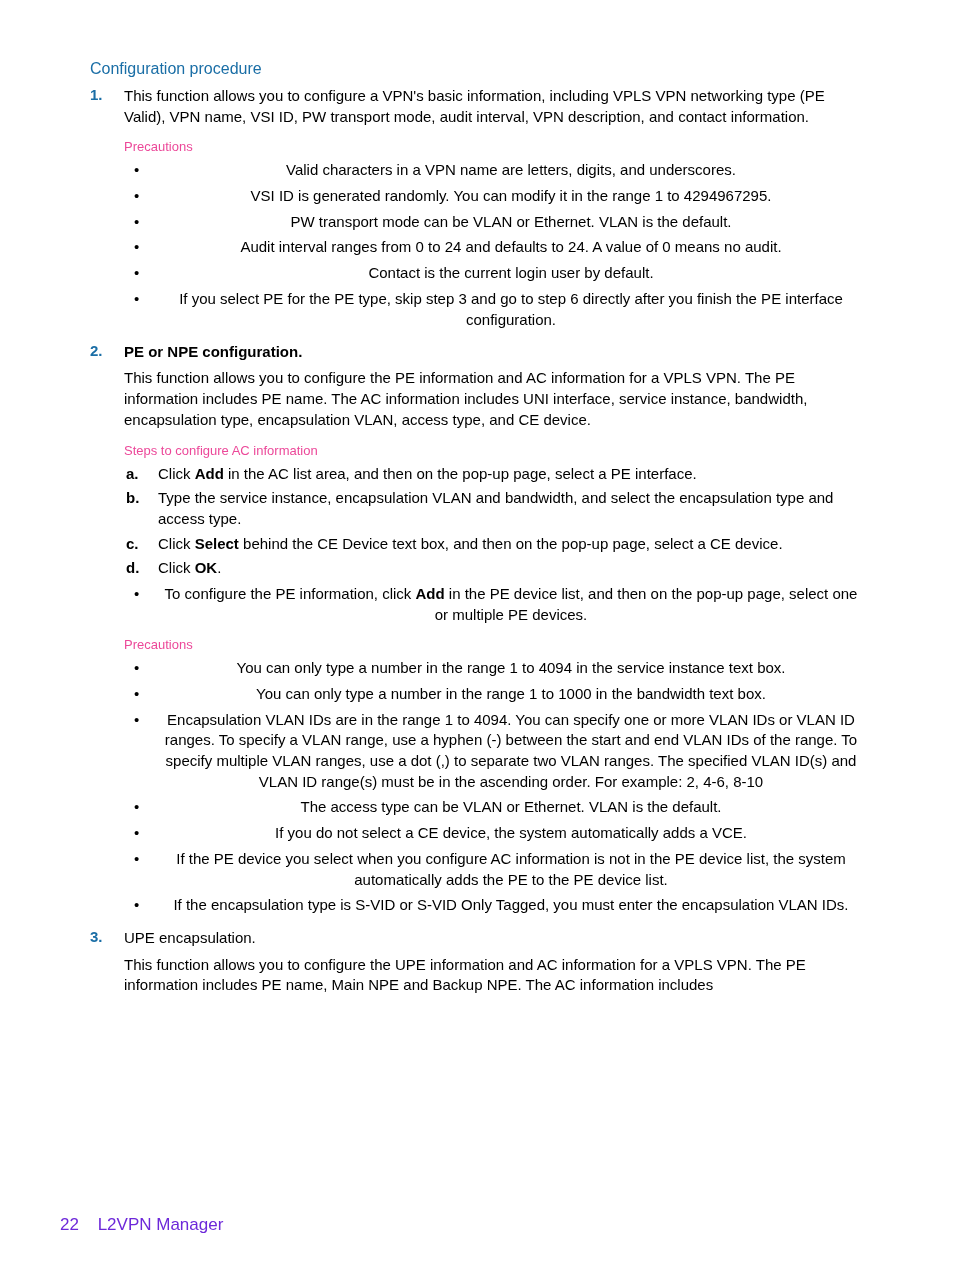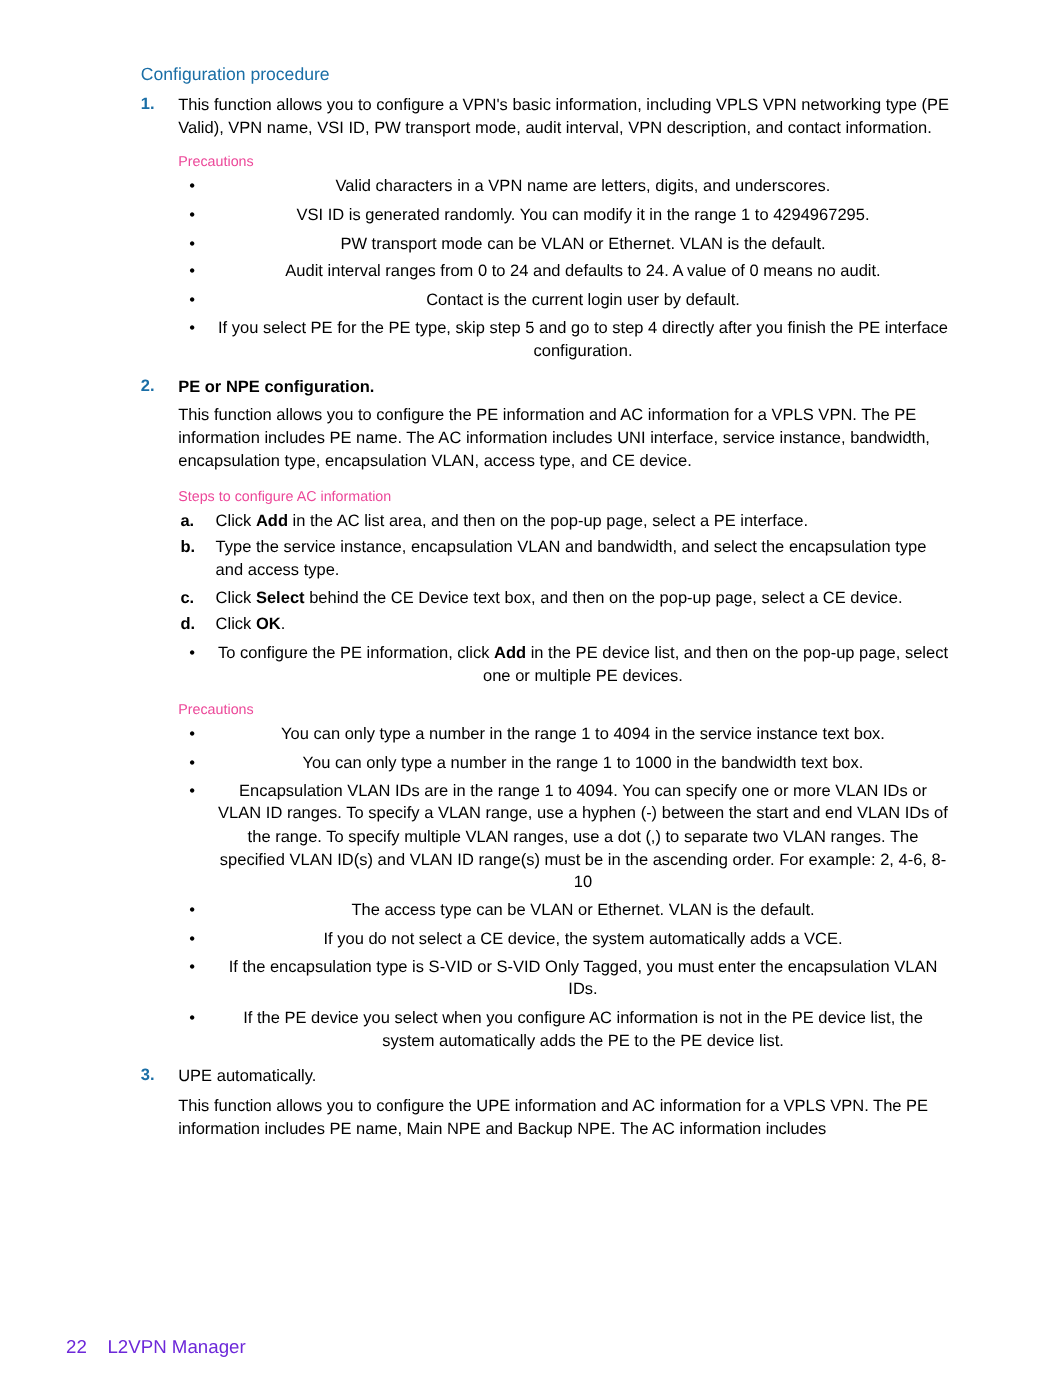--- a/index.html
+++ b/index.html
@@ -11,21 +11,20 @@
     color: #000;
   }
   .page {
     width: 954px;
     height: 1271px;
     position: relative;
     box-sizing: border-box;
     padding: 60px 90px 40px 90px;
   }
   .content {
-    margin-left: 38px;
   }
   .h-sub {
     color: #1a6ea6;
     font-family: Arial, Helvetica, sans-serif;
     font-size: 16px;
     font-weight: 400;
     margin: 0 0 8px 0;
   }
   .ol-main {
     list-style: none;
@@ -119,21 +118,21 @@
         <li>
           <span class="num">1.</span>
           <div class="li-body">This function allows you to configure a VPN's basic information, including VPLS VPN networking type (PE Valid), VPN name, VSI ID, PW transport mode, audit interval, VPN description, and contact information.</div>
           <div class="sub-h">Precautions</div>
           <ul class="bullets">
             <li>Valid characters in a VPN name are letters, digits, and underscores.</li>
             <li>VSI ID is generated randomly. You can modify it in the range 1 to 4294967295.</li>
             <li>PW transport mode can be VLAN or Ethernet. VLAN is the default.</li>
             <li>Audit interval ranges from 0 to 24 and defaults to 24. A value of 0 means no audit.</li>
             <li>Contact is the current login user by default.</li>
-            <li>If you select PE for the PE type, skip step 5 and go to step 4 directly after you finish the PE interface configuration.</li>
+            <li>If you select PE for the PE type, skip step 3 and go to step 6 directly after you finish the PE interface configuration.</li>
           </ul>
         </li>
         <li>
           <span class="num">2.</span>
           <div class="li-title">PE or NPE configuration.</div>
           <div class="li-body">This function allows you to configure the PE information and AC information for a VPLS VPN. The PE information includes PE name. The AC information includes UNI interface, service instance, bandwidth, encapsulation type, encapsulation VLAN, access type, and CE device.</div>
           <div class="sub-h">Steps to configure AC information</div>
           <ol class="letters">
             <li><span class="let">a.</span>Click <span class="b">Add</span> in the AC list area, and then on the pop-up page, select a PE interface.</li>
             <li><span class="let">b.</span>Type the service instance, encapsulation VLAN and bandwidth, and select the encapsulation type and access type.</li>
@@ -143,27 +142,27 @@
           <ul class="bullets">
             <li>To configure the PE information, click <span class="b">Add</span> in the PE device list, and then on the pop-up page, select one or multiple PE devices.</li>
           </ul>
           <div class="sub-h">Precautions</div>
           <ul class="bullets">
             <li>You can only type a number in the range 1 to 4094 in the service instance text box.</li>
             <li>You can only type a number in the range 1 to 1000 in the bandwidth text box.</li>
             <li>Encapsulation VLAN IDs are in the range 1 to 4094. You can specify one or more VLAN IDs or VLAN ID ranges. To specify a VLAN range, use a hyphen (-) between the start and end VLAN IDs of the range. To specify multiple VLAN ranges, use a dot (,) to separate two VLAN ranges. The specified VLAN ID(s) and VLAN ID range(s) must be in the ascending order. For example: 2, 4-6, 8-10</li>
             <li>The access type can be VLAN or Ethernet. VLAN is the default.</li>
             <li>If you do not select a CE device, the system automatically adds a VCE.</li>
+            <li>If the PE device you select when you configure AC information is not in the PE device list, the system automatically adds the PE to the PE device list.</li>
             <li>If the encapsulation type is S-VID or S-VID Only Tagged, you must enter the encapsulation VLAN IDs.</li>
-            <li>If the PE device you select when you configure AC information is not in the PE device list, the system automatically adds the PE to the PE device list.</li>
           </ul>
         </li>
         <li>
           <span class="num">3.</span>
-          <div class="li-body" style="margin: 0px 0px 6px;">UPE automatically.</div>
+          <div class="li-body" style="margin: 0px 0px 6px;">UPE encapsulation.</div>
           <div class="li-body">This function allows you to configure the UPE information and AC information for a VPLS VPN. The PE information includes PE name, Main NPE and Backup NPE. The AC information includes</div>
         </li>
       </ol>
   </div>
   <div class="footer">
     <span class="pn">22</span>
     <span>L2VPN Manager</span>
   </div>
 </div>
 

